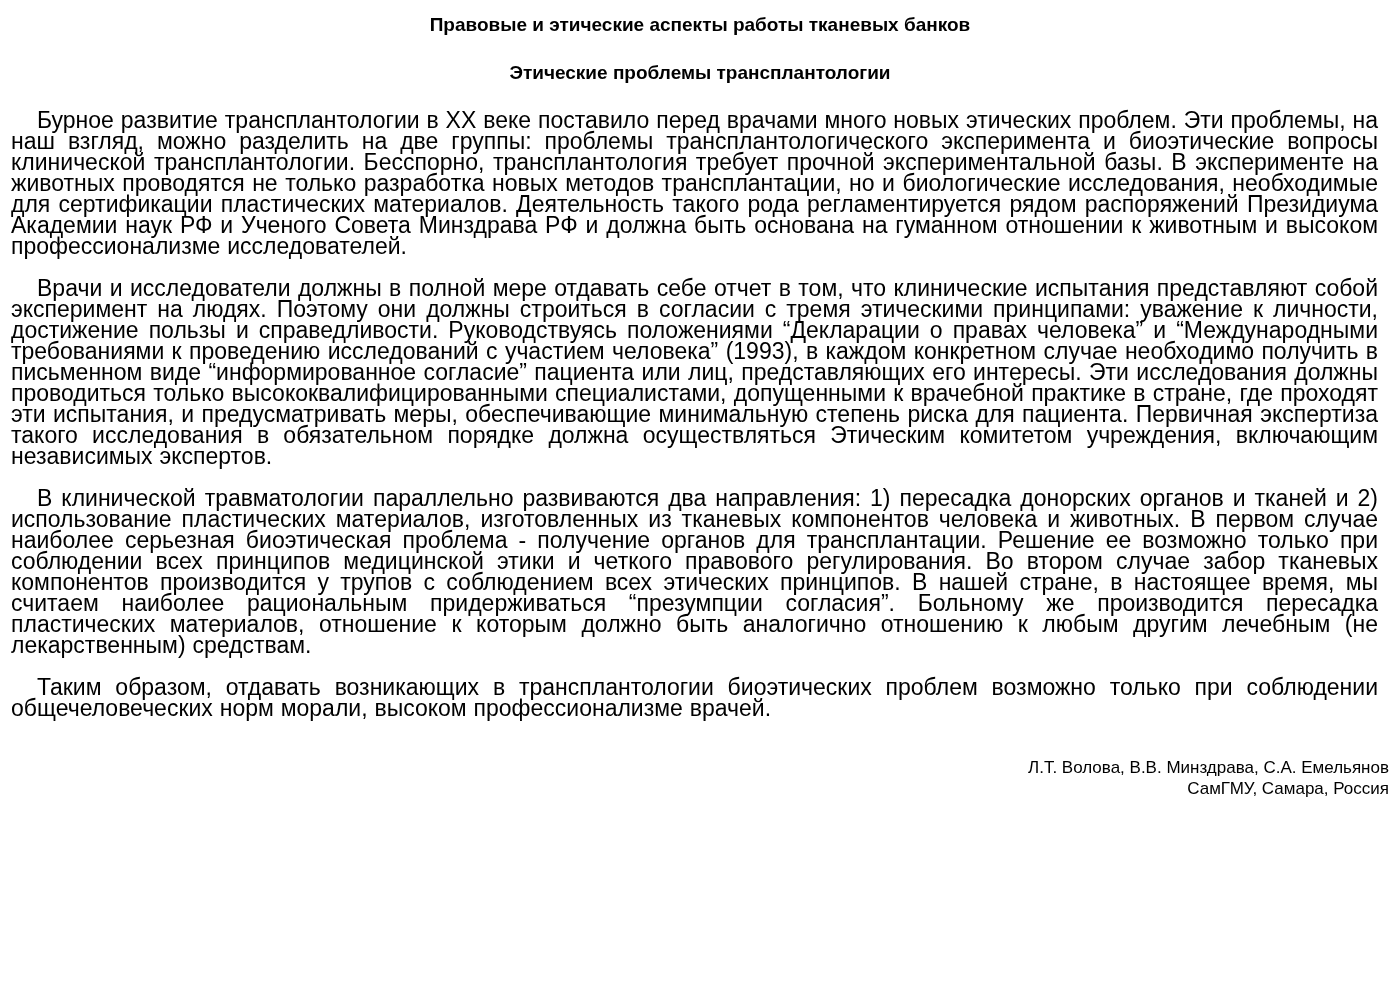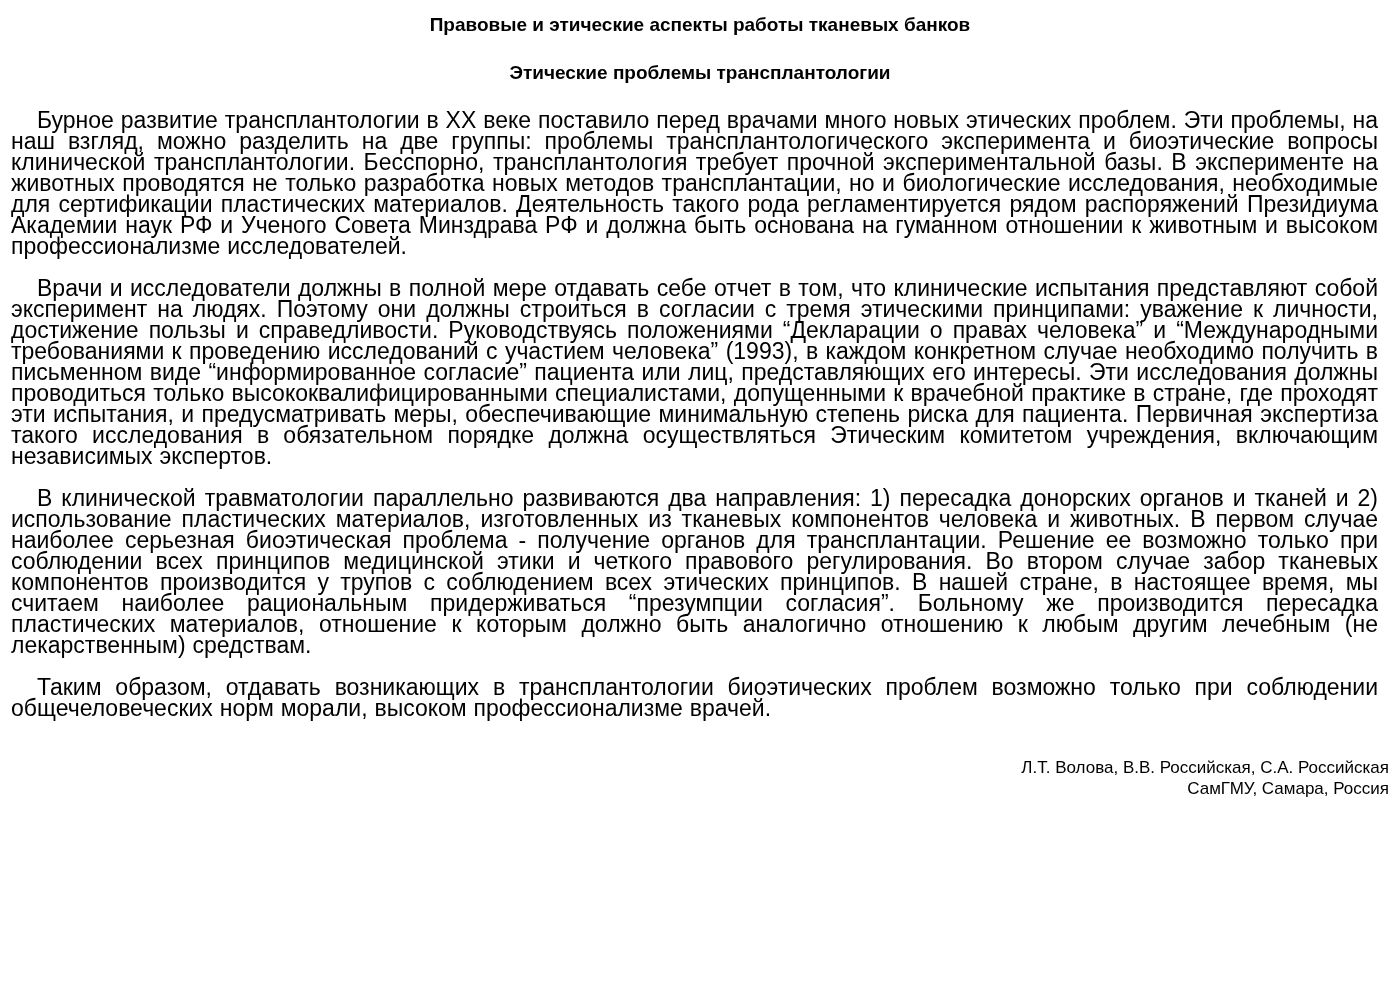--- a/index.html
+++ b/index.html
@@ -59,16 +59,16 @@
 
   <p class="body-para">Бурное развитие трансплантологии в XX веке поставило перед врачами много новых этических проблем. Эти проблемы, на наш взгляд, можно разделить на две группы: проблемы трансплантологического эксперимента и биоэтические вопросы клинической трансплантологии. Бесспорно, трансплантология требует прочной экспериментальной базы. В эксперименте на животных проводятся не только разработка новых методов трансплантации, но и биологические исследования, необходимые для сертификации пластических материалов. Деятельность такого рода регламентируется рядом распоряжений Президиума Академии наук РФ и Ученого Совета Минздрава РФ и должна быть основана на гуманном отношении к животным и высоком профессионализме исследователей.</p>
 
   <p class="body-para">Врачи и исследователи должны в полной мере отдавать себе отчет в том, что клинические испытания представляют собой эксперимент на людях. Поэтому они должны строиться в согласии с тремя этическими принципами: уважение к личности, достижение пользы и справедливости. Руководствуясь положениями “Декларации о правах человека” и “Международными требованиями к проведению исследований с участием человека” (1993), в каждом конкретном случае необходимо получить в письменном виде “информированное согласие” пациента или лиц, представляющих его интересы. Эти исследования должны проводиться только высококвалифицированными специалистами, допущенными к врачебной практике в стране, где проходят эти испытания, и предусматривать меры, обеспечивающие минимальную степень риска для пациента. Первичная экспертиза такого исследования в обязательном порядке должна осуществляться Этическим комитетом учреждения, включающим независимых экспертов.</p>
 
   <p class="body-para">В клинической травматологии параллельно развиваются два направления: 1) пересадка донорских органов и тканей и 2) использование пластических материалов, изготовленных из тканевых компонентов человека и животных. В первом случае наиболее серьезная биоэтическая проблема - получение органов для трансплантации. Решение ее возможно только при соблюдении всех принципов медицинской этики и четкого правового регулирования. Во втором случае забор тканевых компонентов производится у трупов с соблюдением всех этических принципов. В нашей стране, в настоящее время, мы считаем наиболее рациональным придерживаться “презумпции согласия”. Больному же производится пересадка пластических материалов, отношение к которым должно быть аналогично отношению к любым другим лечебным (не лекарственным) средствам.</p>
 
   <p class="body-para">Таким образом, отдавать возникающих в трансплантологии биоэтических проблем возможно только при соблюдении общечеловеческих норм морали, высоком профессионализме врачей.</p>
 
   <div class="signature">
-    <div>Л.Т. Волова, В.В. Российская, С.А. Российская</div>
+    <div>Л.Т. Волова, В.В. Минздрава, С.А. Емельянов</div>
     <div>СамГМУ, Самара, Россия</div>
   </div>
 </div>
 
 </body></html>

